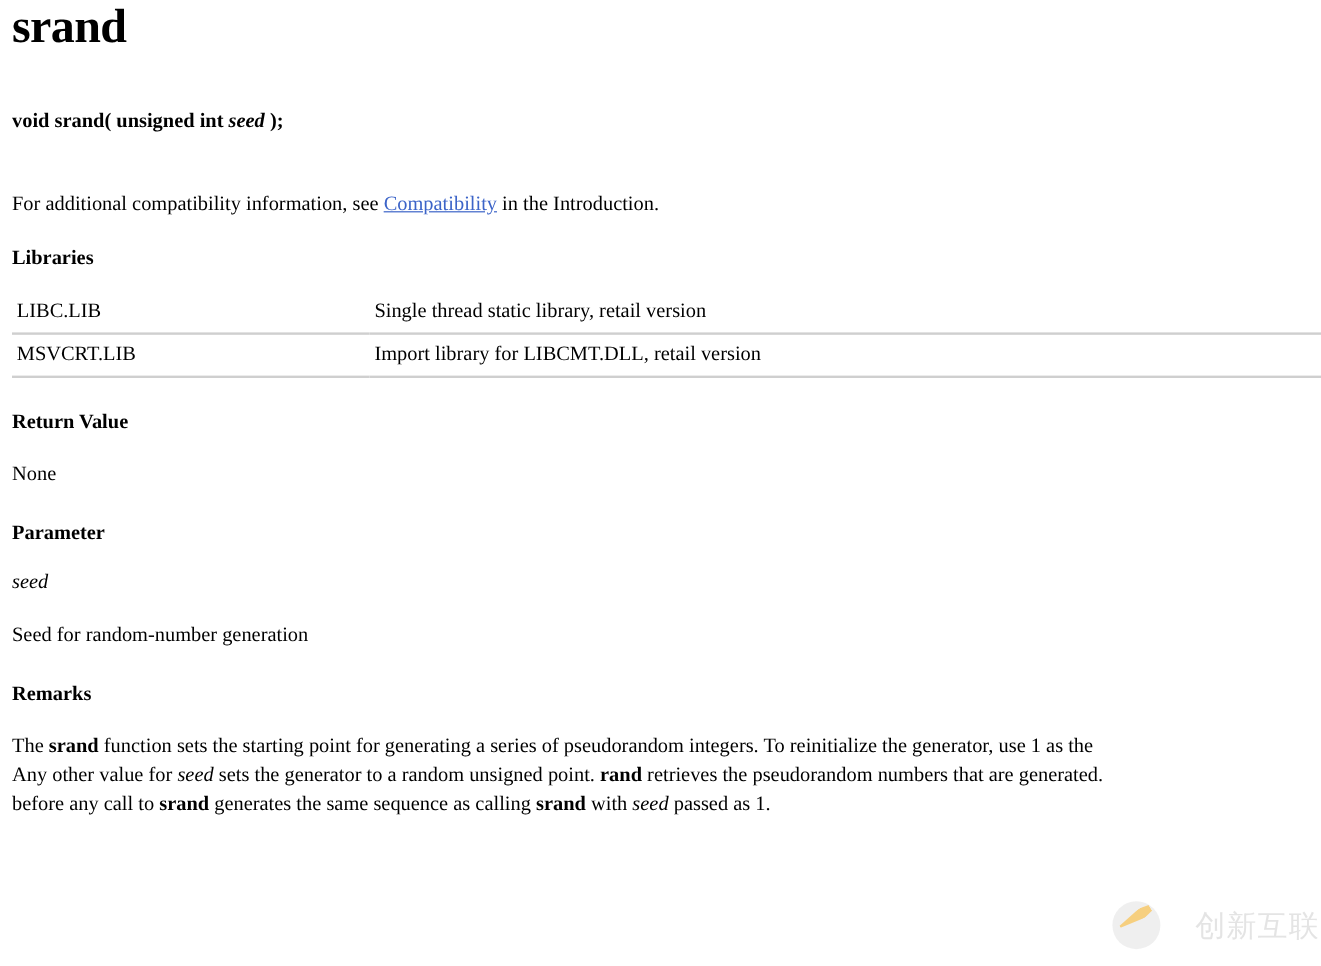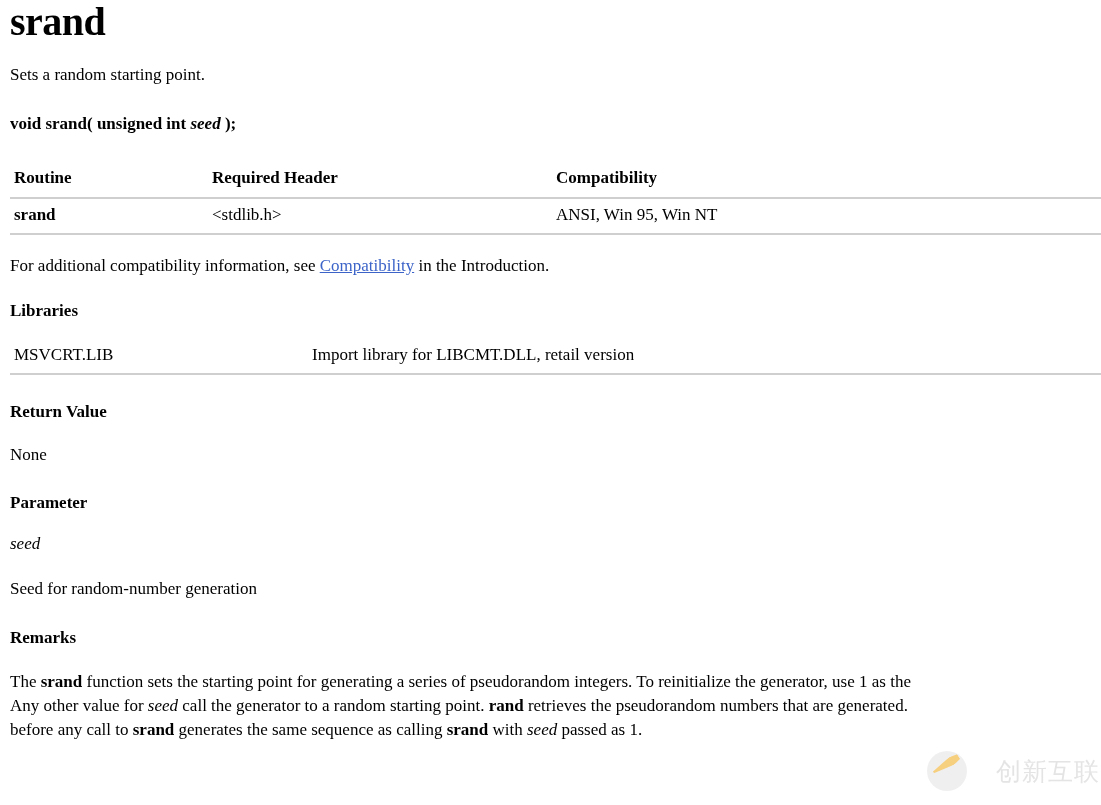--- a/index.html
+++ b/index.html
@@ -176,67 +176,49 @@
 </style>
 </head>
 <body>
 
 <div class="page">
 
   <h1 class="page-title">srand</h1>
 
   <div class="spacer-22"></div>
 
-  <p class="para">Sets a random starting point.</p>
 
   <div class="spacer-26"></div>
 
   <p class="sig"><span>void srand( unsigned int </span><span class="it">seed</span><span> );</span></p>
 
   <div class="spacer-26"></div>
 
-  <table class="doc-table routine-table">
-    <colgroup>
-        <col class="c1">
-        <col class="c2">
-        <col class="c3">
-      </colgroup>
-    <thead>
-      <tr>
-        <th>Routine</th>
-        <th>Required Header</th>
-        <th>Compatibility</th>
-      </tr>
-    </thead>
-    <tbody>
-      <tr>
-        <td class="routine-name">srand</td>
-        <td>&lt;stdlib.h&gt;</td>
-        <td>ANSI, Win 95, Win NT</td>
-      </tr>
-    </tbody>
-  </table>
 
   <div class="spacer-20"></div>
 
   <p class="para"><span>For additional compatibility information, see </span><a class="doclink" href="#">Compatibility</a><span> in the Introduction.</span></p>
 
   <div class="spacer-22"></div>
 
   <p class="section-head">Libraries</p>
 
   <div class="spacer-16"></div>
 
   <table class="doc-table libs-table">
     <colgroup>
         <col class="l1">
         <col class="l2">
       </colgroup>
     <tbody>
       <tr>
+        <td>LIBC.LIB</td>
+        <td>Single thread static library, retail version</td>
+      </tr>
+      <tr>
         <td>MSVCRT.LIB</td>
         <td>Import library for LIBCMT.DLL, retail version</td>
       </tr>
     </tbody>
   </table>
 
   <div class="spacer-26"></div>
 
   <p class="section-head">Return Value</p>
 
@@ -257,21 +239,21 @@
   <p class="para">Seed for random-number generation</p>
 
   <div class="spacer-26"></div>
 
   <p class="section-head">Remarks</p>
 
   <div class="spacer-20"></div>
 
   <div class="remarks-block">
     <div class="rline"><span>The </span><span class="b">srand</span><span> function sets the starting point for generating a series of pseudorandom integers. To reinitialize the generator, use 1 as the</span></div>
-    <div class="rline"><span>Any other value for </span><span class="i">seed</span><span> call the generator to a random starting point. </span><span class="b">rand</span><span> retrieves the pseudorandom numbers that are generated.</span></div>
+    <div class="rline"><span>Any other value for </span><span class="i">seed</span><span> sets the generator to a random unsigned point. </span><span class="b">rand</span><span> retrieves the pseudorandom numbers that are generated.</span></div>
     <div class="rline"><span>before any call to </span><span class="b">srand</span><span> generates the same sequence as calling </span><span class="b">srand</span><span> with </span><span class="i">seed</span><span> passed as 1.</span></div>
   </div>
 
   <div class="watermark">
     <div class="wm-circle"></div>
     <div class="wm-stroke"></div>
     <div class="wm-text">创新互联</div>
   </div>
 
 </div>

